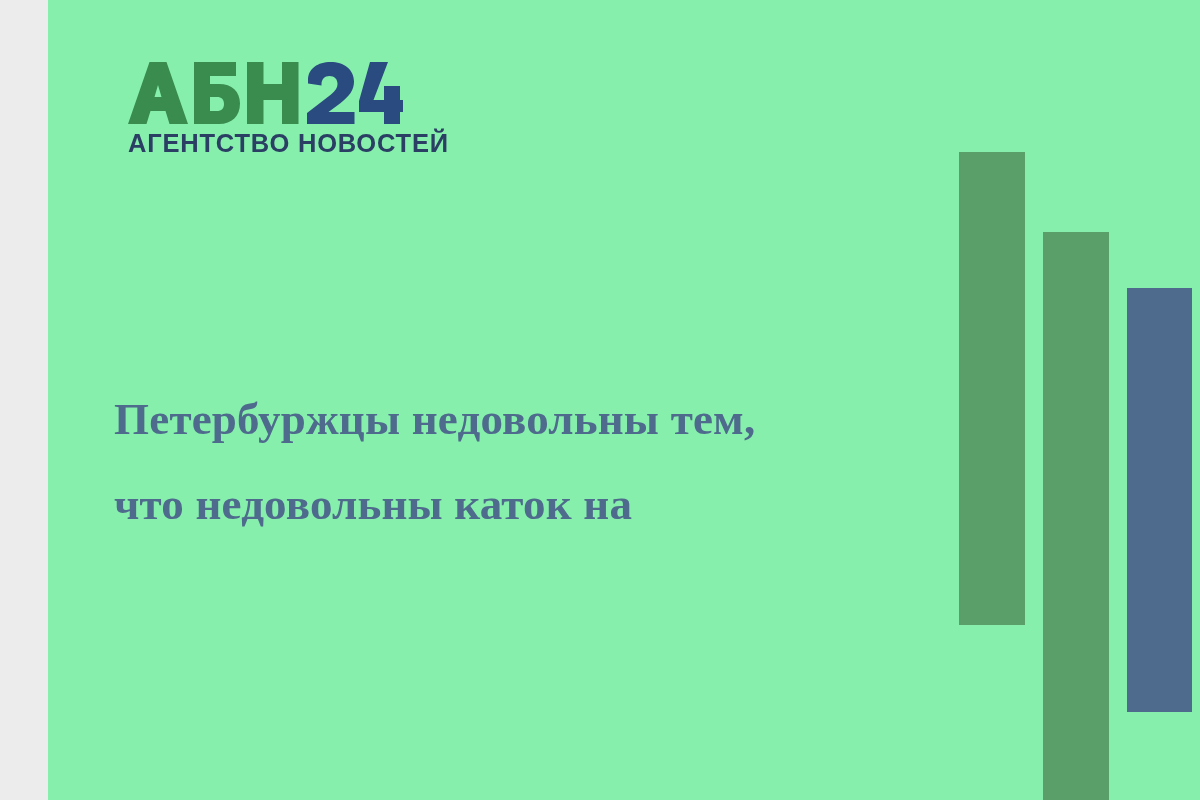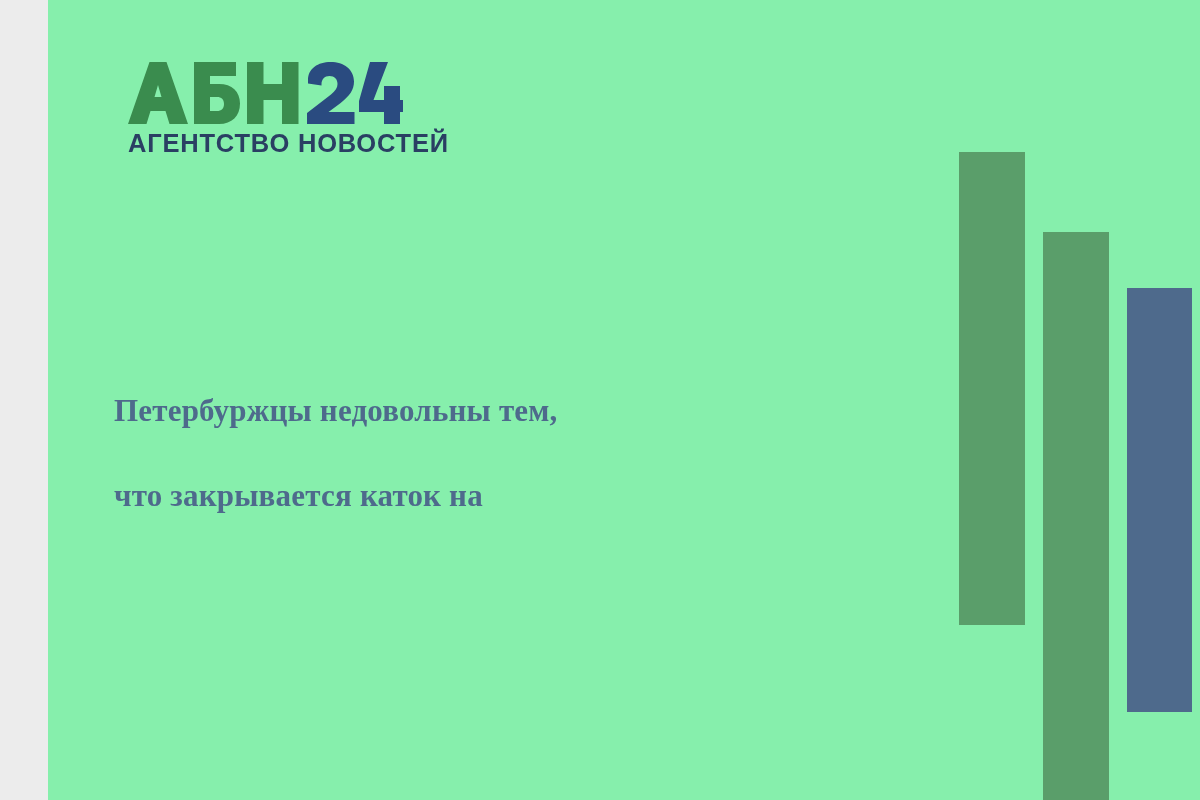--- a/index.html
+++ b/index.html
@@ -63,21 +63,21 @@
     white-space: nowrap;
   }
 
   
   .headline {
     position: absolute;
     left: 66px;
     top: 347px;
     width: 800px;
     font-family: "Liberation Serif", "DejaVu Serif", serif;
-    font-size: 31px;
+    font-size: 45px;
     font-weight: 700;
     line-height: 85px;
     color: #4e6a8c;
     letter-spacing: 0.2px;
   }
   .headline .line { display: block; white-space: nowrap; }
 </style>
 </head>
 <body>
 
@@ -108,16 +108,16 @@
                  C196.5 14 193.5 17.2 193.5 22.5 L193.5 23.5 L180 21.5 Z" fill="#2a4b80"></path>
 
         <path d="M260 0 H242 L231 39 V50 H256 V62 H272 V50 H275 V38 H272 V24 H256 V38 H245.5 Z" fill="#2a4b80"></path>
       </svg>
     </div>
     <div class="logo-sub">АГЕНТСТВО НОВОСТЕЙ</div>
   </div>
 
   <h1 class="headline">
     <span class="line">Петербуржцы недовольны тем,</span>
-    <span class="line">что закрывается каток на</span>
+    <span class="line">что недовольны каток на</span>
   </h1>
 
 </div>
 
 </body></html>

